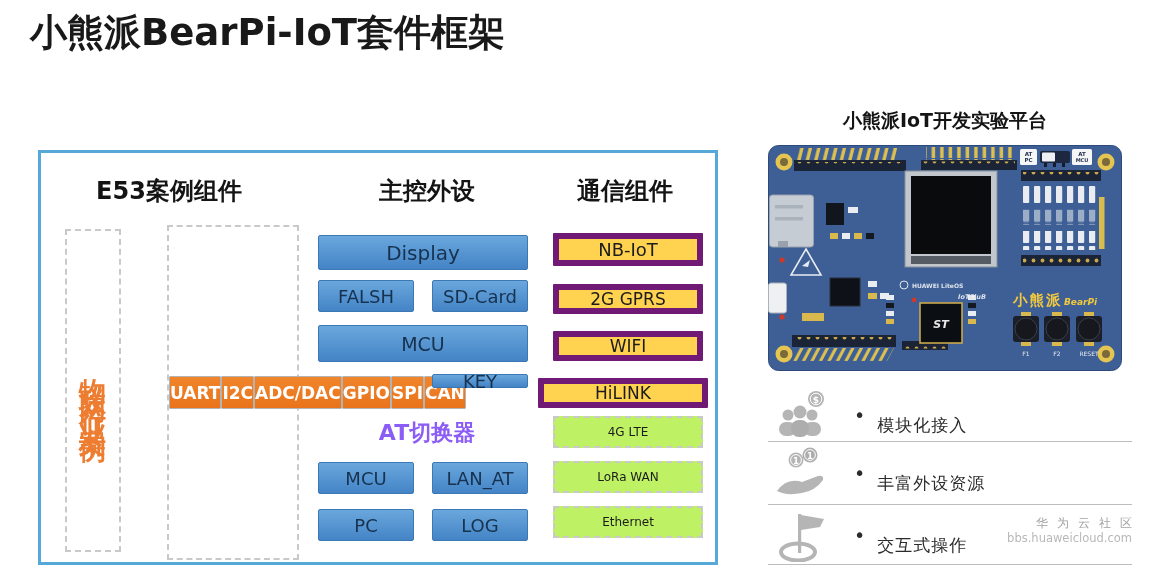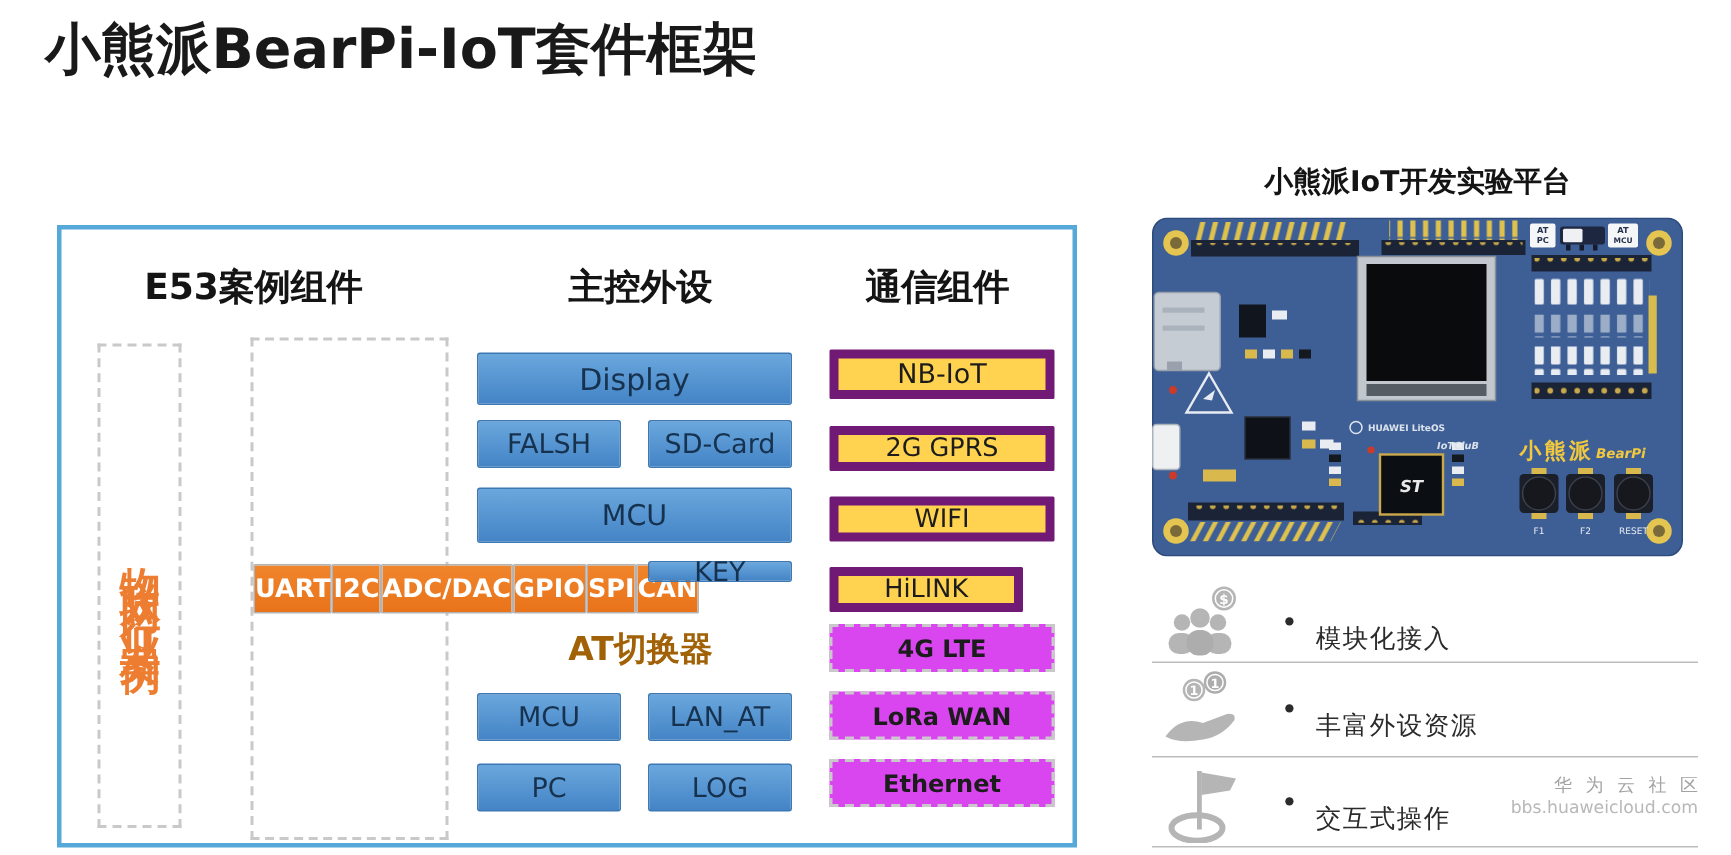--- a/index.html
+++ b/index.html
@@ -15,21 +15,21 @@
   
   .frame{
     position:absolute;left:38px;top:150px;width:680px;height:415px;
     border:3px solid #55a8d8;box-sizing:border-box;background:#ffffff;
   }
   .col-header{
     position:absolute;font-size:24px;font-weight:bold;color:#141414;
     text-align:center;white-space:nowrap;
   }
   .sub-header{
-    position:absolute;font-size:22px;font-weight:bold;color:#a16207;
+    position:absolute;font-size:22px;font-weight:bold;color:#8b5cf6;
     text-align:center;white-space:nowrap;
   }
   .dashed-box{
     position:absolute;border:2px dashed #c9c9c9;box-sizing:border-box;background:#ffffff;
   }
   .vbox{display:flex;align-items:center;justify-content:center;}
   .vtext{
     writing-mode:vertical-lr;text-orientation:upright;
     font-size:27px;font-weight:bold;color:#ED7D31;letter-spacing:10px;line-height:1;
   }
@@ -44,22 +44,22 @@
   }
   .btn-blue{
     position:absolute;background:linear-gradient(180deg,#6aa7dd,#4484c6);
     border:1px solid #3c78b4;color:#16324f;font-weight:500;font-size:18px;border-radius:2px;
   }
   .btn-yellow{
     position:absolute;background:#FFD24F;border:6px solid #701a75;
     color:#1c1c1c;font-weight:500;font-size:17px;border-radius:1px;
   }
   .btn-dashed{
-    position:absolute;background:#d946ef;border:2px dashed #c9c9c9;
-    color:#1c1c1c;font-weight:700;font-size:16px;
+    position:absolute;background:#bef264;border:2px dashed #c9c9c9;
+    color:#1c1c1c;font-weight:400;font-size:12px;
   }
   
   .platform-title{
     position:absolute;left:768px;top:108px;width:354px;text-align:center;
     font-size:19px;font-weight:bold;color:#141414;white-space:nowrap;
   }
   .board-svg{position:absolute;left:768px;top:145px;}
   .feature-row{
     position:absolute;left:768px;width:364px;display:flex;align-items:center;
     border-bottom:1px solid #bdbdbd;box-sizing:border-box;padding-left:6px;
@@ -108,21 +108,21 @@
   <div class="btn btn-blue" style="left:277px;top:309px;width:96px;height:32px">MCU</div>
   <div class="btn btn-blue" style="left:391px;top:309px;width:96px;height:32px">LAN_AT</div>
   <div class="btn btn-blue" style="left:277px;top:356px;width:96px;height:32px">PC</div>
   <div class="btn btn-blue" style="left:391px;top:356px;width:96px;height:32px">LOG</div>
 
   <div class="col-header" style="left:504px;top:22px;width:160px">通信组件</div>
 
   <div class="btn btn-yellow" style="left:512px;top:80px;width:150px;height:33px;font-size:18px">NB-IoT</div>
   <div class="btn btn-yellow" style="left:512px;top:131px;width:150px;height:30px">2G GPRS</div>
   <div class="btn btn-yellow" style="left:512px;top:178px;width:150px;height:30px">WIFI</div>
-  <div class="btn btn-yellow" style="left:512px;top:225px;width:129px;height:30px">HiLINK</div>
+  <div class="btn btn-yellow" style="left:497px;top:225px;width:170px;height:30px">HiLINK</div>
 
   <div class="btn btn-dashed" style="left:512px;top:263px;width:150px;height:32px">4G LTE</div>
   <div class="btn btn-dashed" style="left:512px;top:308px;width:150px;height:32px">LoRa WAN</div>
   <div class="btn btn-dashed" style="left:512px;top:353px;width:150px;height:32px">Ethernet</div>
 </div>
 
 <div class="platform-title">小熊派IoT开发实验平台</div>
 
 <svg class="board-svg" width="354" height="226" viewBox="0 0 354 226" xmlns="http://www.w3.org/2000/svg">
   <defs>

